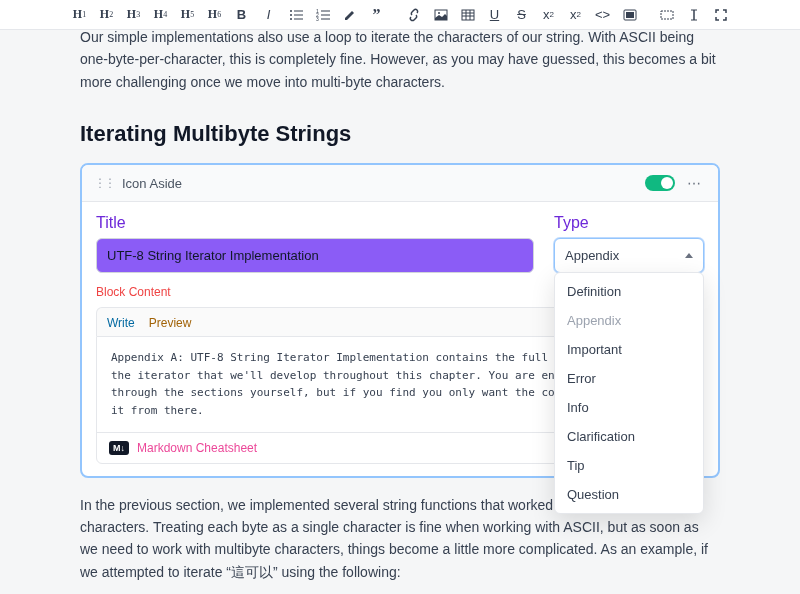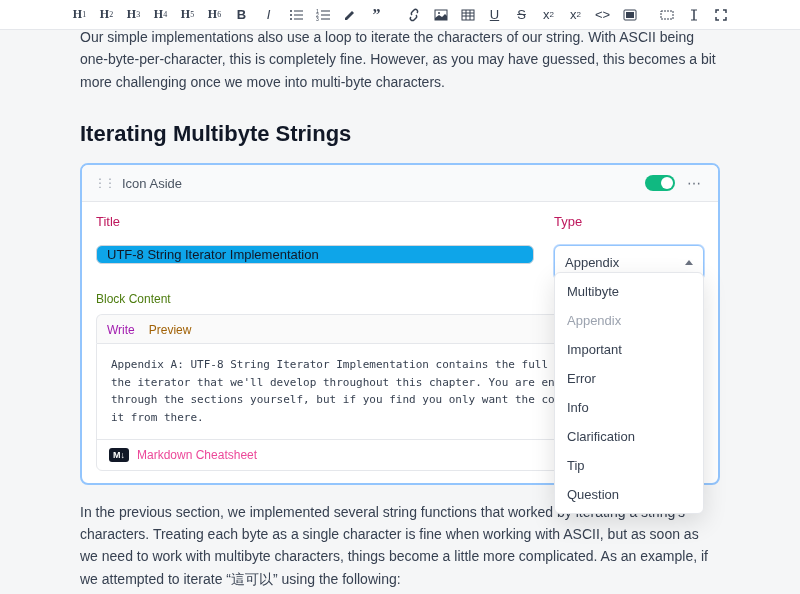--- a/index.html
+++ b/index.html
@@ -18,31 +18,31 @@
 .block-header { display: flex; align-items: center; padding: 8px 12px; background: #f9fafb; border-bottom: 1px solid #e5e7eb; border-radius: 6px 6px 0 0; gap: 8px; }
 .drag-handle { color: #9ca3af; cursor: grab; font-size: 12px; letter-spacing: -2px; }
 .block-label { flex: 1; font-size: 13px; color: #4b5563; }
 .toggle { width: 30px; height: 16px; background: #10b981; border-radius: 8px; position: relative; cursor: pointer; }
 .toggle::after { content: ""; position: absolute; width: 12px; height: 12px; background: #fff; border-radius: 50%; top: 2px; right: 2px; }
 .dots { color: #6b7280; cursor: pointer; padding: 2px 4px; letter-spacing: 1px; font-size: 14px; }
 .block-body { padding: 12px 14px; }
 .field-row { display: flex; gap: 20px; margin-bottom: 12px; }
 .field { flex: 1; position: relative; }
 .field.narrow { flex: 0 0 150px; }
-.field-label { font-size: 13px; color: #be185d; margin-bottom: 16px; display: block; }
-.text-input { width: 100%; padding: 1px 10px; border: 1px solid #d1d5db; border-radius: 6px; font-size: 13px; color: #111827; background: #0ea5e9; }
+.field-label { font-size: 16px; color: #6d28d9; margin-bottom: 6px; display: block; }
+.text-input { width: 100%; padding: 9px 10px; border: 1px solid #d1d5db; border-radius: 6px; font-size: 13px; color: #111827; background: #8b5cf6; }
 .select-box { width: 100%; padding: 9px 10px; border: 1px solid #93c5fd; border-radius: 6px; font-size: 13px; color: #374151; background: #fff; display: flex; align-items: center; justify-content: space-between; cursor: pointer; box-shadow: 0 0 0 1px #bfdbfe; }
 .chevron { width: 0; height: 0; border-left: 4px solid transparent; border-right: 4px solid transparent; border-bottom: 5px solid #6b7280; }
 .dropdown { position: absolute; top: 58px; left: 0; width: 150px; background: #fff; border: 1px solid #e5e7eb; border-radius: 6px; box-shadow: 0 8px 24px rgba(0,0,0,0.12); z-index: 50; padding: 4px 0; max-height: 300px; overflow-y: auto; }
 .dropdown-item { padding: 7px 12px; font-size: 13px; color: #374151; cursor: pointer; }
 .dropdown-item.selected { color: #9ca3af; }
-.sub-label { font-size: 12px; color: #4d7c0f; margin: 4px 0 8px; }
+.sub-label { font-size: 12px; color: #ef4444; margin: 4px 0 8px; }
 .tabs-row { display: flex; gap: 14px; padding: 8px 10px 6px; border: 1px solid #e5e7eb; border-bottom: none; border-radius: 6px 6px 0 0; background: #fafafa; }
 .tab { font-size: 12px; color: #a16207; cursor: pointer; }
-.tab.active { color: #a21caf; font-weight: 500; }
+.tab.active { color: #0369a1; font-weight: 500; }
 .editor-box { border: 1px solid #e5e7eb; border-radius: 0 0 6px 6px; background: #fff; }
 .editor-content { padding: 12px 14px; font-family: ui-monospace, Menlo, monospace; font-size: 11px; line-height: 1.6; color: #374151; white-space: pre-wrap; }
 .editor-footer { border-top: 1px solid #e5e7eb; padding: 8px 12px; display: flex; align-items: center; gap: 8px; }
 .md-badge { background: #111827; color: #fff; font-size: 9px; font-weight: 700; padding: 2px 4px; border-radius: 3px; }
 .md-link { font-size: 12px; color: #ec4899; cursor: pointer; }
 </style>
 </head>
 <body>
 
 <div class="toolbar">
@@ -160,21 +160,21 @@
           <label class="field-label">Title</label>
           <input class="text-input" type="text" value="UTF-8 String Iterator Implementation" style="">
         </div>
         <div class="field narrow">
           <label class="field-label">Type</label>
           <div class="select-box">
             <span>Appendix</span>
             <span class="chevron"></span>
           </div>
           <div class="dropdown">
-            <div class="dropdown-item">Multibyte</div>
+            <div class="dropdown-item">Definition</div>
             <div class="dropdown-item selected">Appendix</div>
             <div class="dropdown-item">Important</div>
             <div class="dropdown-item">Error</div>
             <div class="dropdown-item">Info</div>
             <div class="dropdown-item">Clarification</div>
             <div class="dropdown-item">Tip</div>
             <div class="dropdown-item">Question</div>
           </div>
         </div>
       </div>

